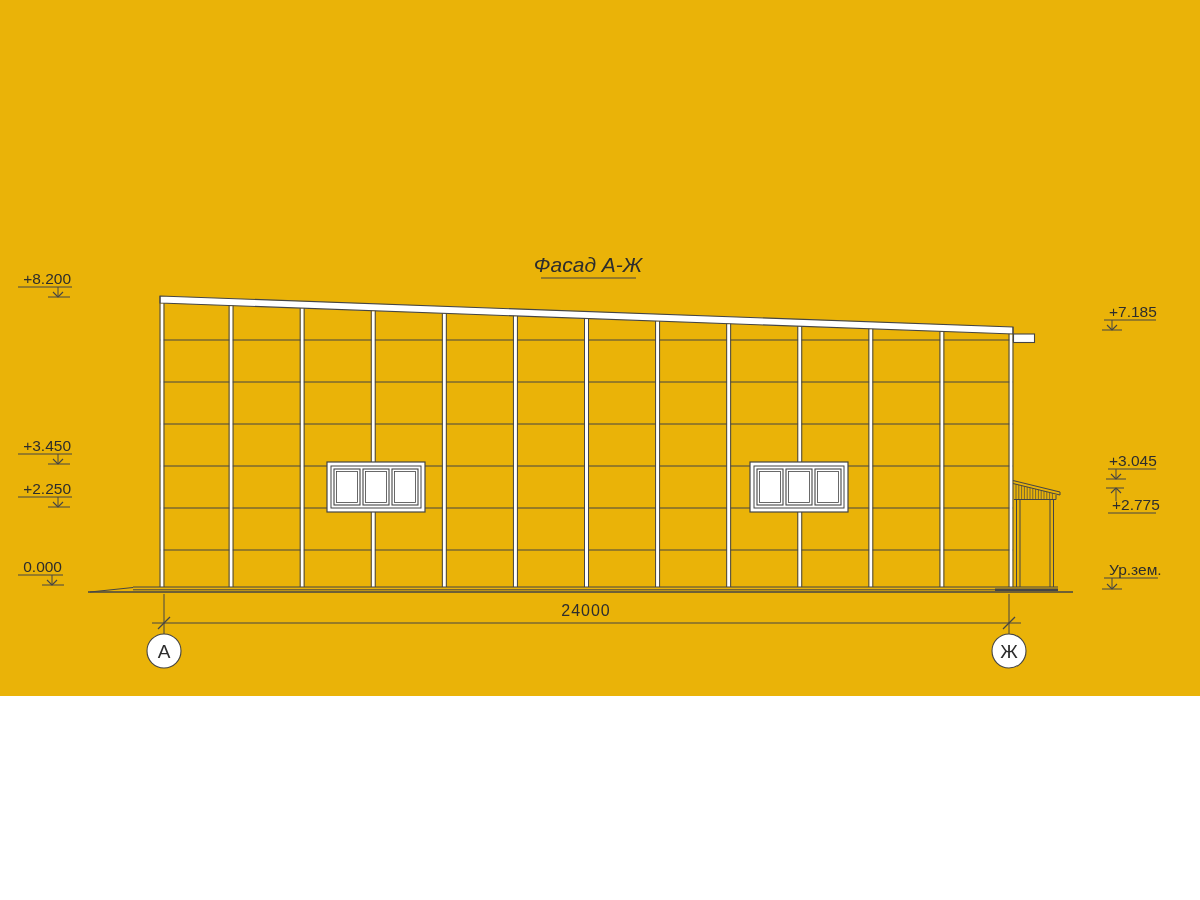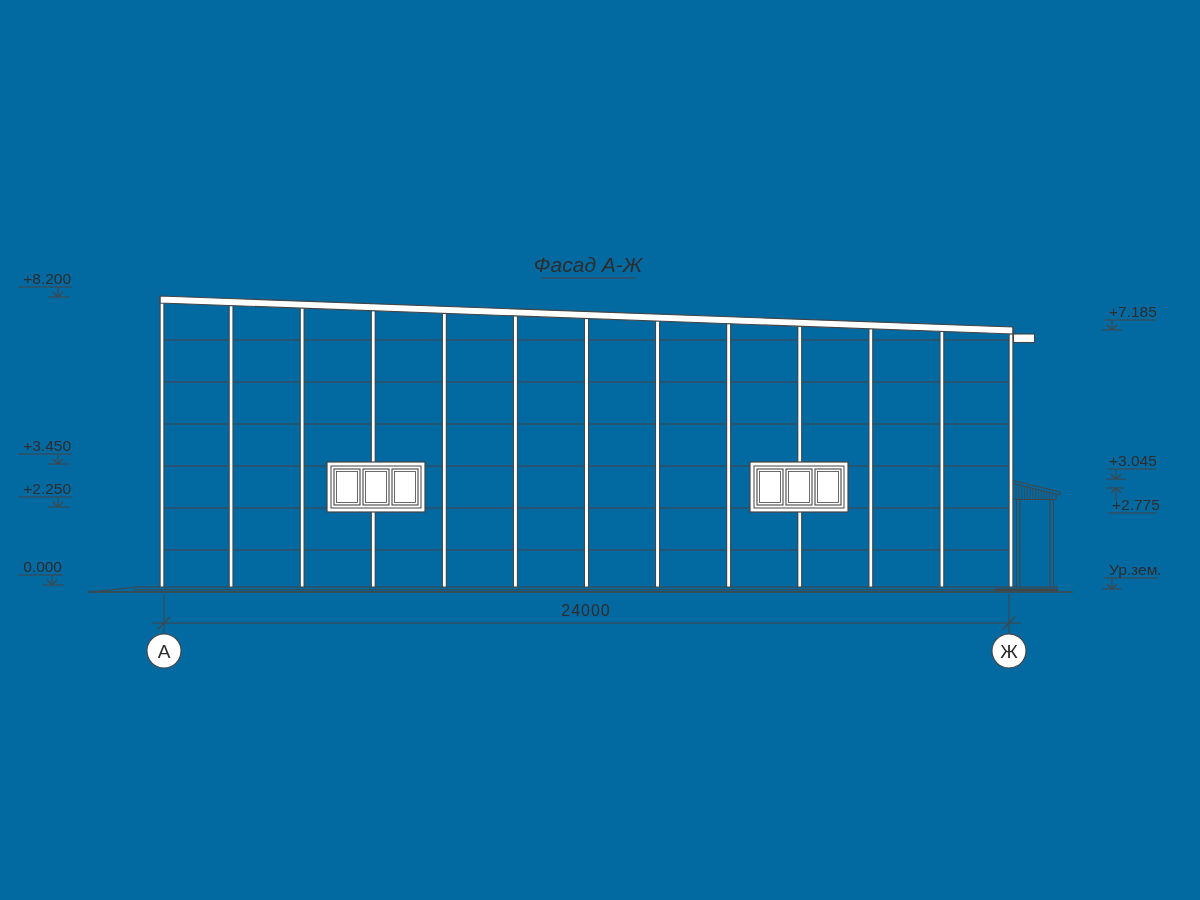--- a/index.html
+++ b/index.html
@@ -1,16 +1,16 @@
 <!DOCTYPE html>
 <html><head>
 <meta charset="utf-8">
 <style>
   html,body{margin:0;padding:0;background:#ffffff;}
-  .sheet{position:relative;width:1200px;height:900px;background:#0369a1;overflow:hidden;}
+  .sheet{position:relative;width:1200px;height:696px;background:#eab308;overflow:hidden;}
   svg{position:absolute;left:0;top:0;}
   text{font-family:"Liberation Sans","DejaVu Sans",sans-serif;fill:#2d2d2d;}
   .lvl{font-size:15.5px;}
   .dim{font-size:16px;letter-spacing:1px;}
   .axis{font-size:19px;}
   .ttl{font-size:21px;font-style:italic;}
 </style>
 </head>
 <body>
 

